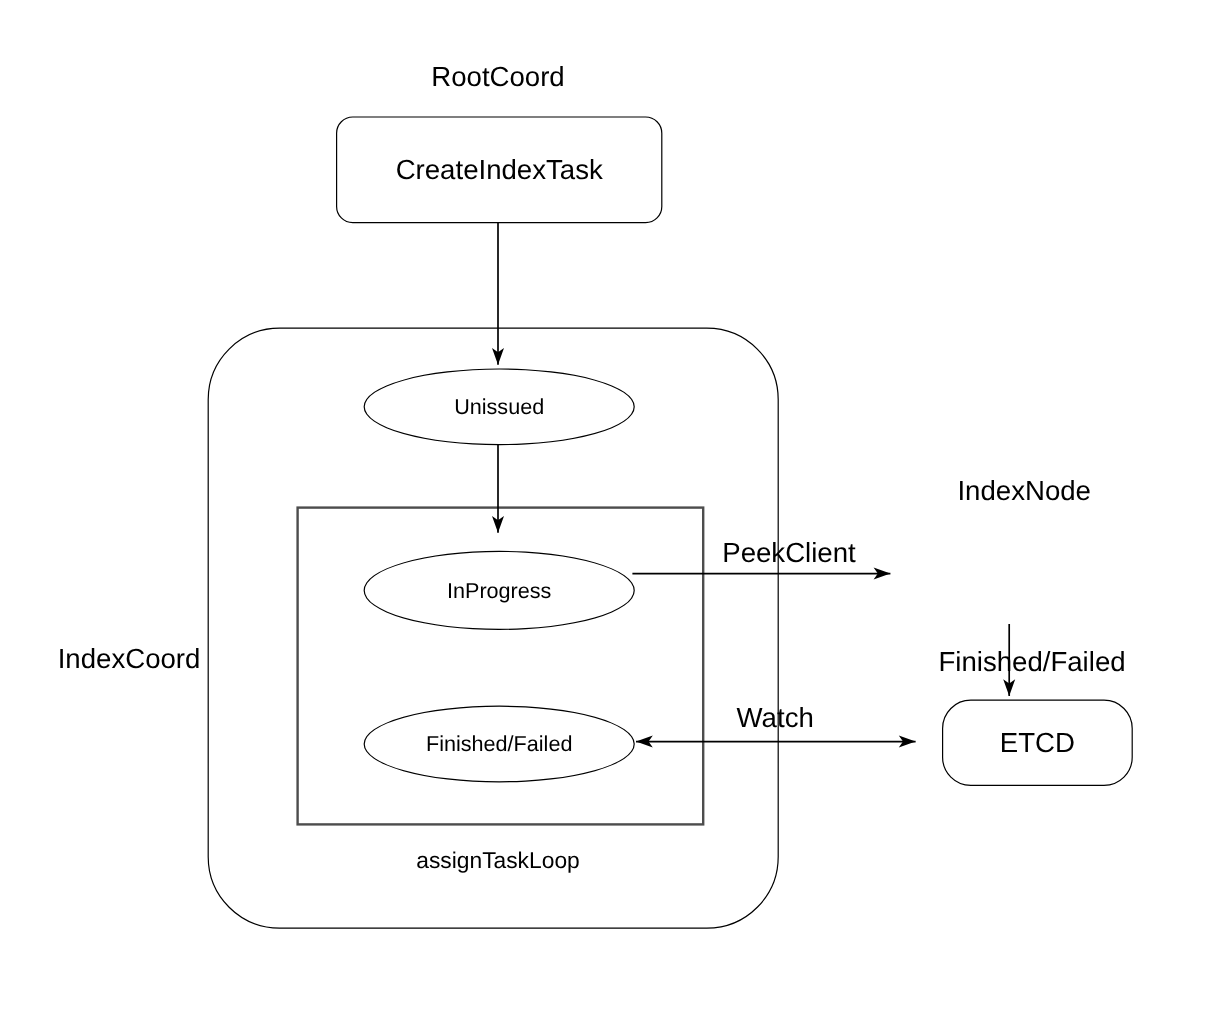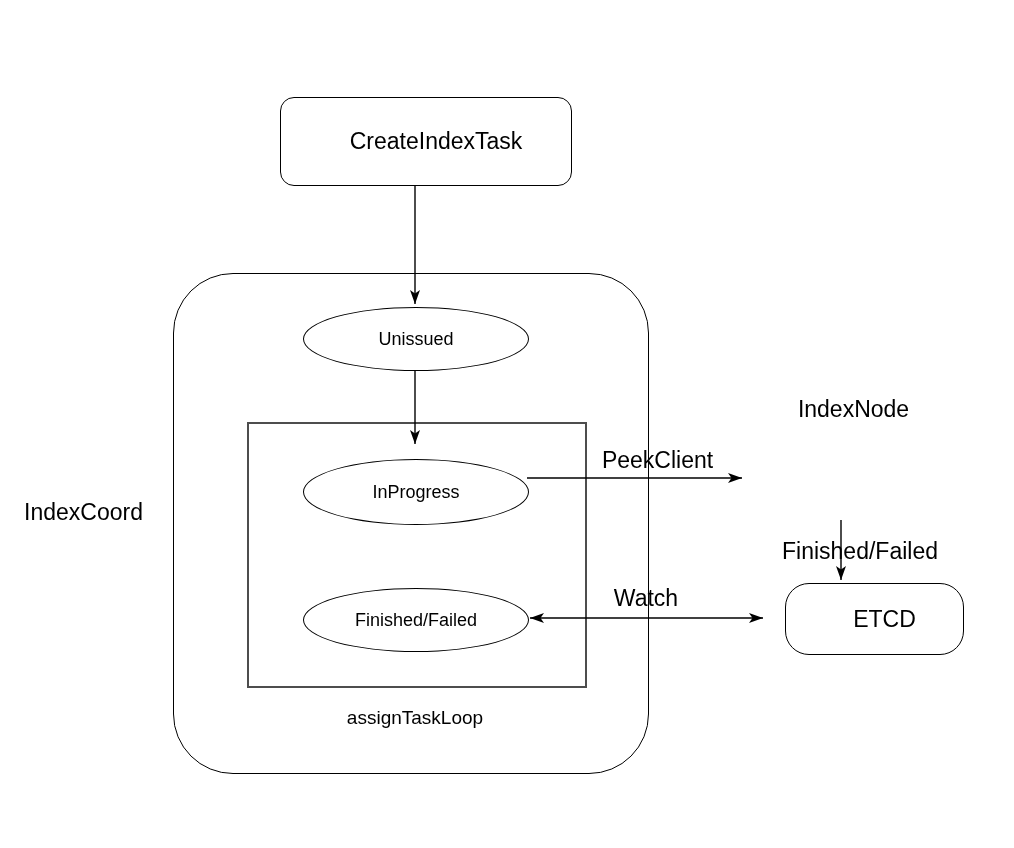--- a/index.html
+++ b/index.html
@@ -23,21 +23,20 @@
     background: transparent;
   }
   .node-box {
     border: 1.5px solid #000000;
     background: #ffffff;
     display: flex;
     align-items: center;
     justify-content: center;
     font-size: 23px;
     white-space: nowrap;
-    padding-left: 20px;
   }
   .node-ellipse {
     border: 1.5px solid #000000;
     border-radius: 50%;
     background: #ffffff;
     display: flex;
     align-items: center;
     justify-content: center;
     font-size: 18px;
     white-space: nowrap;
@@ -90,22 +89,23 @@
 
   <div class="abs node-ellipse" style="left:303px; top:588px; width:224px; height:62px;">
     <span>Finished/Failed</span>
   </div>
 
 
   <div class="abs node-box" style="left:785px; top:583px; width:157px; height:70px; border-radius:24px;">
     <span>ETCD</span>
   </div>
 
+  <div class="abs lbl center" style="left:280px; top:50px; width:270px;">RootCoord</div>
 
-  <div class="abs lbl right" style="left:0px; top:498px; width:167px;text-align:center;">IndexCoord</div>
+  <div class="abs lbl right" style="left:0px; top:535px; width:167px;">IndexCoord</div>
 
   <div class="abs lbl center" style="left:280px; top:704px; width:270px; font-size:19px;">assignTaskLoop</div>
 
   <div class="abs lbl center" style="left:745px; top:395px; width:217px;">IndexNode</div>
 
   <div class="abs lbl center" style="left:580px; top:446px; width:155px;">PeekClient</div>
 
   <div class="abs lbl center" style="left:758px; top:537px; width:204px;">Finished/Failed</div>
 
   <div class="abs lbl center" style="left:596px; top:584px; width:100px;">Watch</div>

